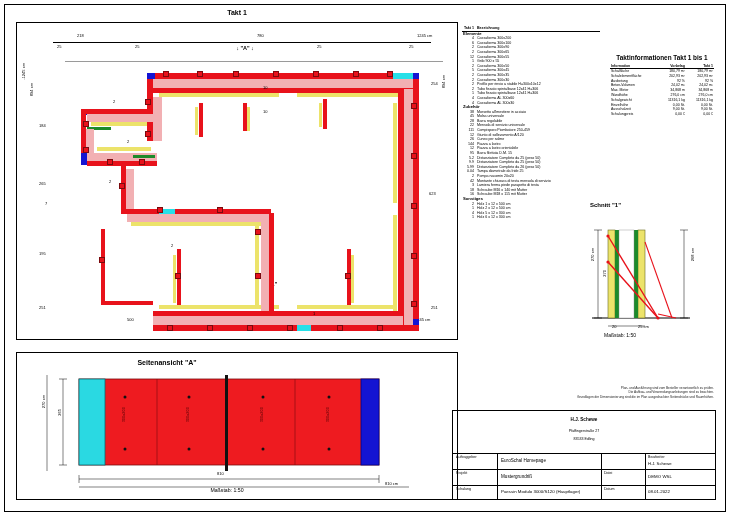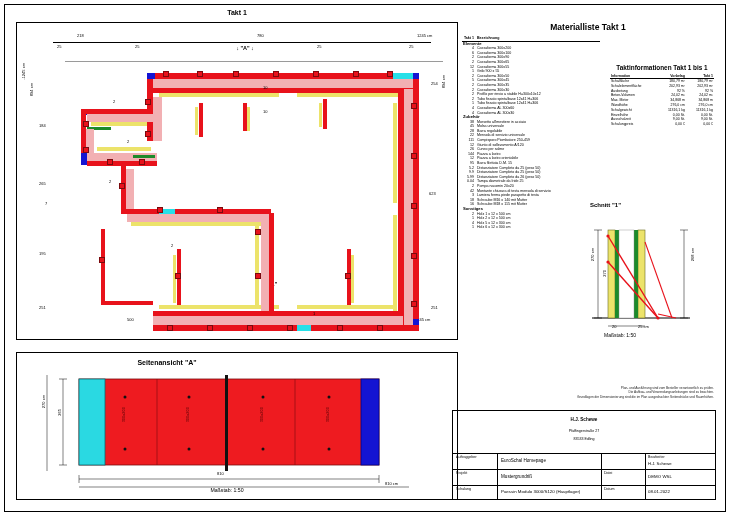--- a/index.html
+++ b/index.html
@@ -204,21 +204,20 @@
       <div class="dim" style="left:66px;top:56px;">2</div>
       <div class="dim" style="left:80px;top:96px;">2</div>
       <div class="dim" style="left:-2px;top:158px;">7</div>
       <div class="dim" style="left:62px;top:136px;">2</div>
       <div class="dim" style="left:124px;top:200px;">2</div>
       <div class="dim" style="left:266px;top:268px;">1</div>
     </div>
   </div>
 
   <div id="matbox" class="lbl" style="left:462px;top:22px;width:252px;">
-    <div class="mt-title" style="width:252px;">Materialliste  Takt 1</div>
     <div style="position:relative;">
       <table class="mat" style="margin-top:4px;">
         <tbody id="mat-body">
             <tr>
               <td class="q" style="font-weight: bold; border-bottom: 1px solid rgb(0, 0, 0);">Takt 1</td>
               <td style="font-weight: bold; border-bottom: 1px solid rgb(0, 0, 0);">Bezeichnung</td>
             </tr>
             <tr>
               <td colspan="2" class="sect-head">Elemente</td>
             </tr>

